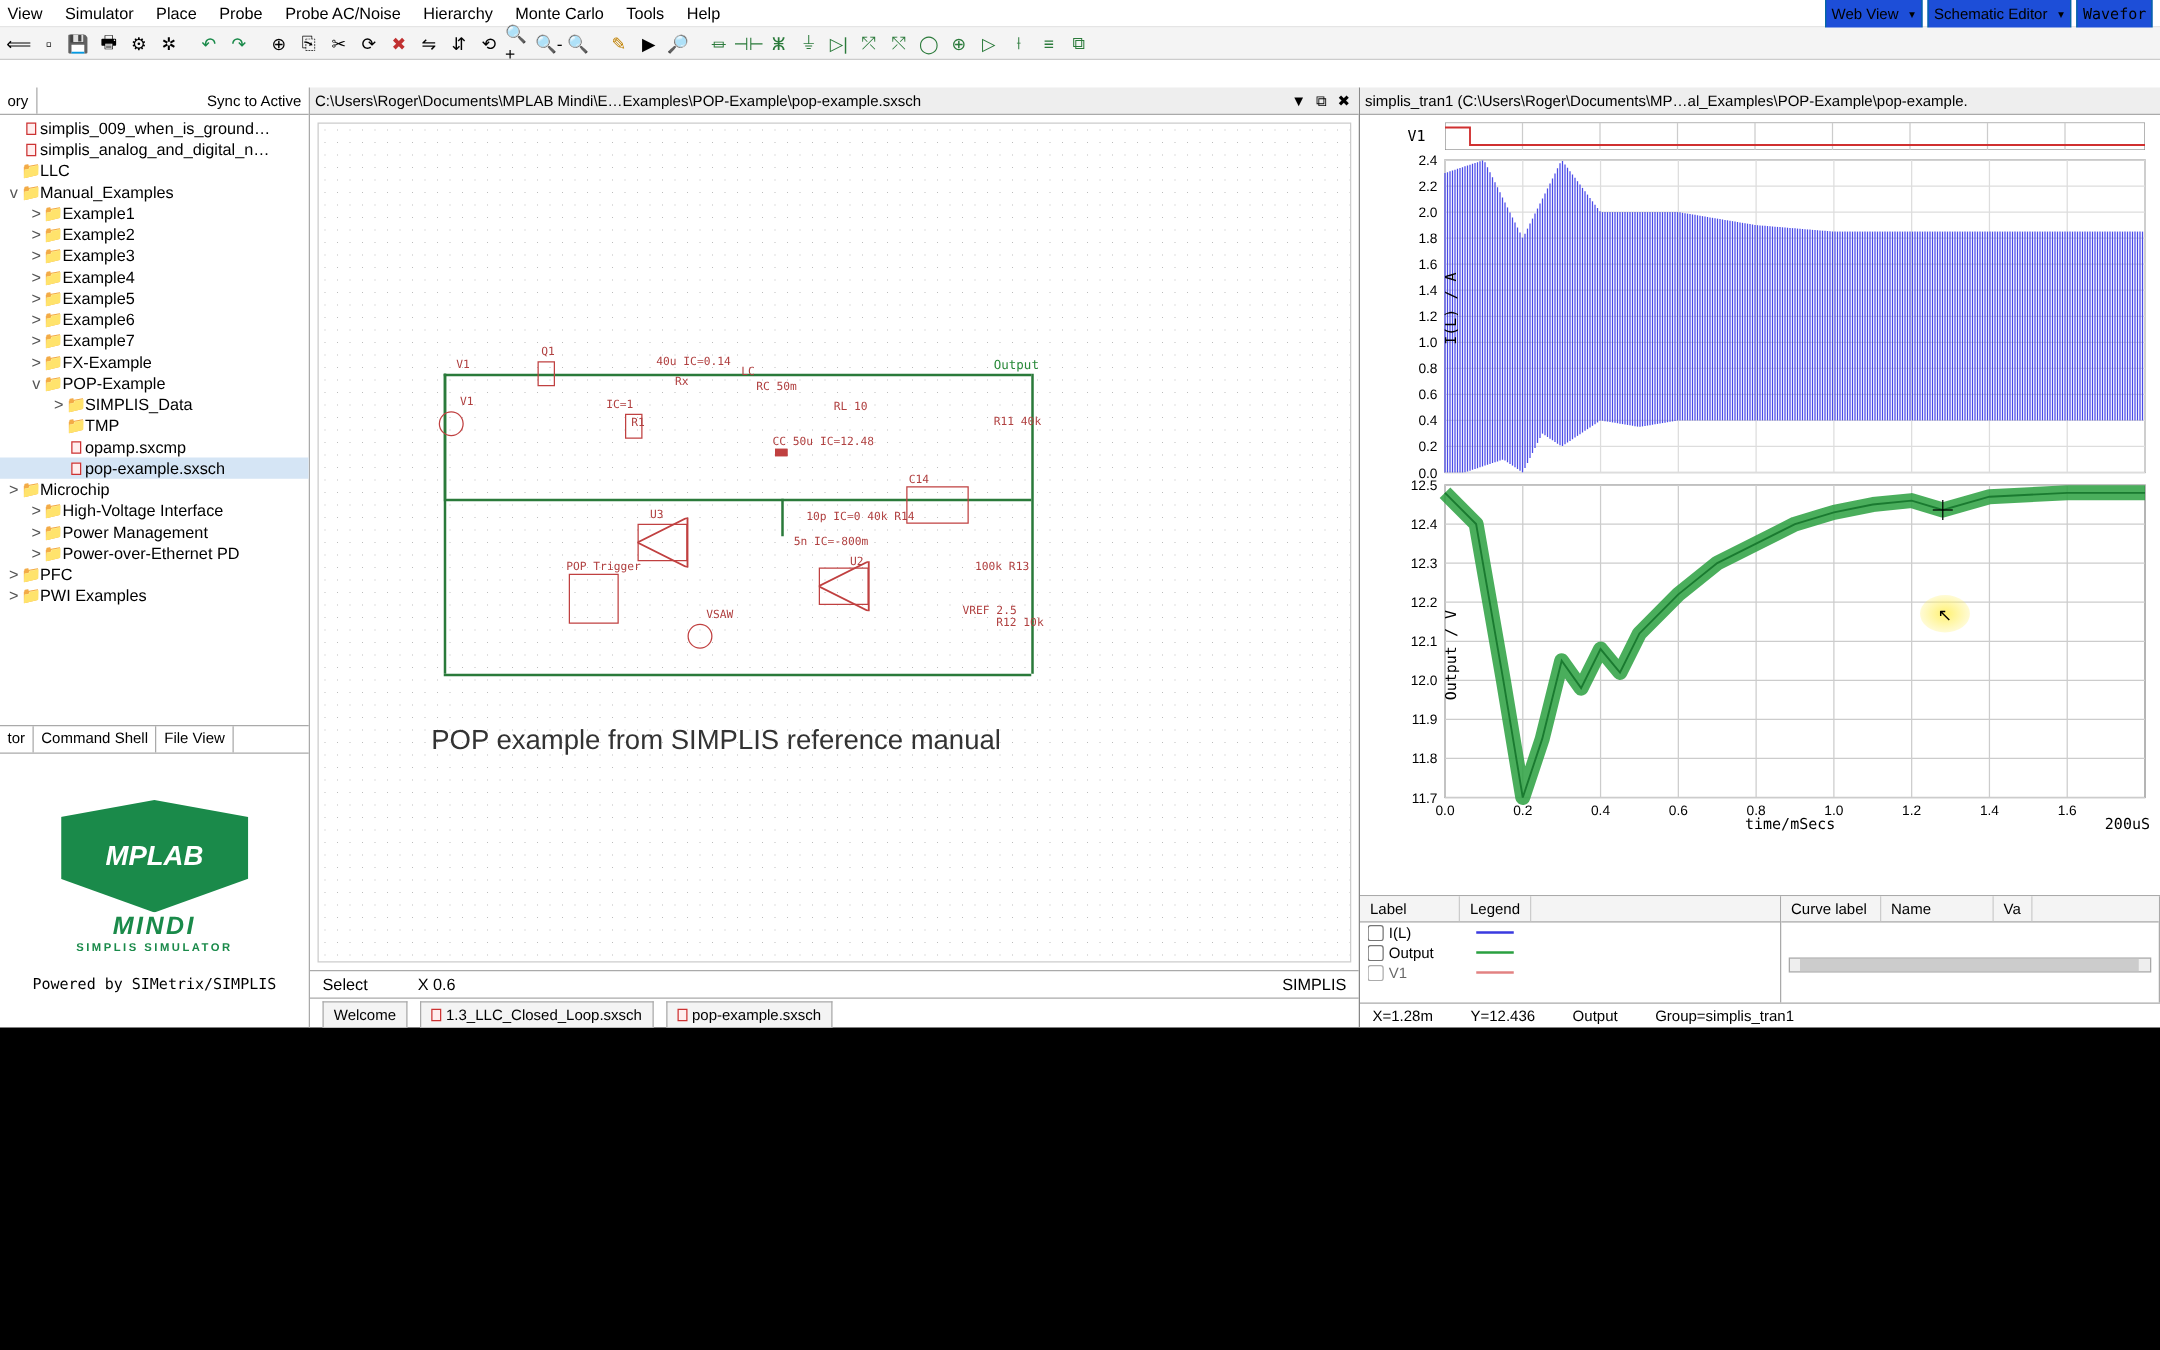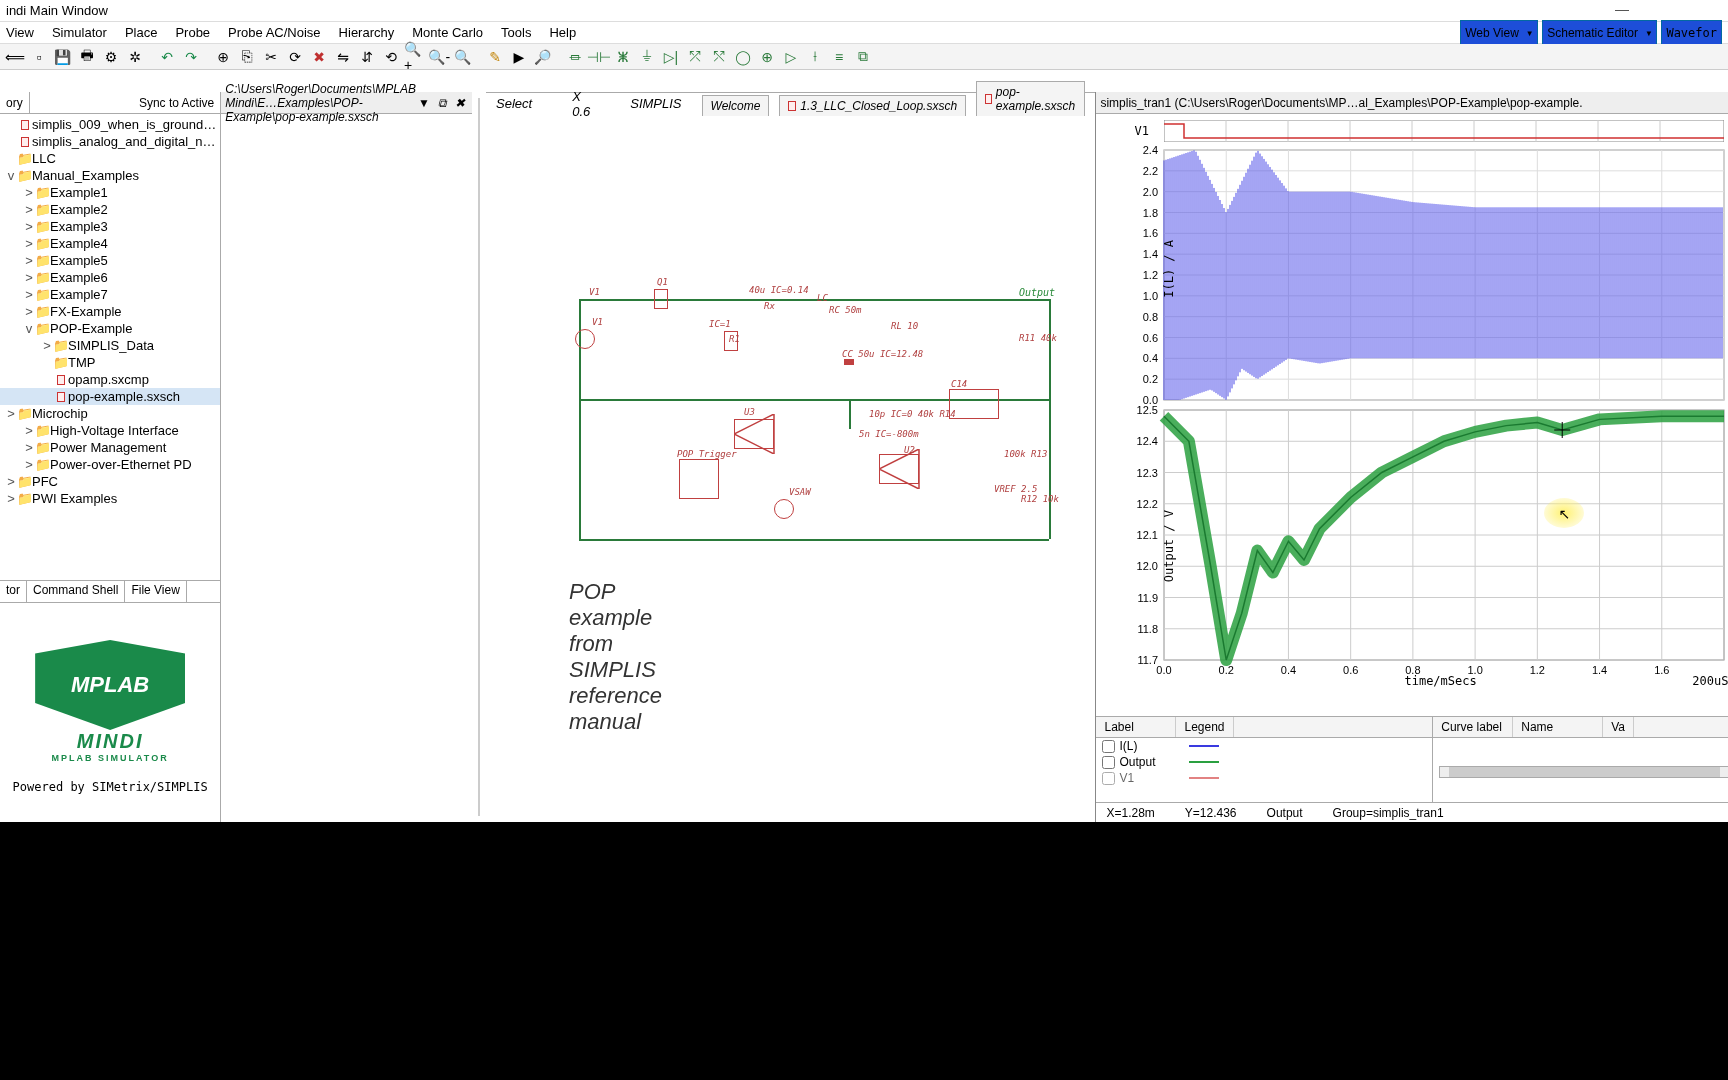--- a/index.html
+++ b/index.html
@@ -25,21 +25,21 @@
 .tw { display:inline-block; width:14px; text-align:center; color:#555; }
 .tic { width:14px; display:inline-flex; align-items:center; justify-content:center; }
 .folder { color:#f0a020; }
 .filei { width:8px; height:10px; border:1px solid #c33; background:#fee; }
 .side-tabs { height:22px; display:flex; border-top:1px solid #aaa; font-family:monospace; font-size:12px; }
 .side-tabs div { padding:2px 6px; border-right:1px solid #aaa; }
 .logo-area { height:220px; display:flex; flex-direction:column; align-items:center; justify-content:center; gap:8px; border-top:1px solid #aaa; }
 .logo-badge { width:160px; height:140px; display:flex; flex-direction:column; align-items:center; justify-content:center; color:#1a8a4a; font-weight:bold; }
 .logo-badge .shield { width:150px; height:90px; background:#1a8a4a; clip-path: polygon(50% 0,100% 15%,100% 70%,50% 100%,0 70%,0 15%); display:flex;align-items:center;justify-content:center;color:#fff;font-size:22px;font-style:italic; }
 .main { flex:1; display:flex; min-height:0; }
-.schematic { flex:1; display:flex; flex-direction:row; border-right:1px solid #888; min-width:0;font-style:italic; }
+.schematic { flex:1; display:flex; flex-direction:column; border-right:1px solid #888; min-width:0; }
 .pathbar { height:22px; display:flex; align-items:center; background:#eee; border-bottom:1px solid #aaa; font-family:monospace; font-size:12px; padding:0 4px; }
 .pathbar .ctl { margin-left:auto; display:flex; gap:2px; }
 .pathbar .ctl span { width:16px; text-align:center; cursor:pointer; }
 .canvas { flex:1; position:relative; background:#fff; background-image:radial-gradient(#bbb 0.6px, transparent 0.6px); background-size:10px 10px; margin:6px; border:1px solid #ccc; }
 .schematic-note { position:absolute; left:90px; top:480px; font-size:22px; color:#333; }
 .circuit { position:absolute; left:100px; top:190px; width:480px; height:260px; }
 .wire-box { position:absolute; border:1.5px solid #2a7a3a; }
 .comp-label { position:absolute; font-size:9px; color:#b04040; font-family:monospace; }
 .out-label { position:absolute; font-size:10px; color:#2a8a3a; font-family:monospace; }
 .red-comp { position:absolute; border:1.5px solid #c04040; }
@@ -62,26 +62,20 @@
 .leg-line { width:30px; height:2px; margin-left:10px; }
 .wave-status { height:20px; display:flex; align-items:center; gap:30px; padding:0 10px; font-family:monospace; font-size:12px; border-top:1px solid #aaa; }
 .scrollbar-thin { height:12px; background:#eee; border:1px solid #aaa; position:relative; margin:2px 6px; }
 .scrollbar-thumb { position:absolute; height:100%; background:#ccc; }
 </style>
 </head>
 <body>
 
 <div class="app">
 
-  <div class="titlebar">
-    <span class="title">indi Main Window</span>
-    <span class="winbtn">—</span>
-    <span class="winbtn"></span>
-    <span class="winbtn"></span>
-  </div>
 
   <div class="menubar">
     <span>View</span>
     <span>Simulator</span>
     <span>Place</span>
     <span>Probe</span>
     <span>Probe AC/Noise</span>
     <span>Hierarchy</span>
     <span>Monte Carlo</span>
     <span>Tools</span>
@@ -270,21 +264,21 @@
         <div>tor</div>
         <div>Command Shell</div>
         <div>File View</div>
       </div>
       <div class="logo-area">
         <div class="logo-badge">
           <div class="shield">
               <span>MPLAB</span>
             </div>
           <div style="font-size:20px;font-style:italic;letter-spacing:2px;">MINDI</div>
-          <div style="font-size:9px;letter-spacing:2px;">MPLAB SIMULATOR</div>
+          <div style="font-size:9px;letter-spacing:2px;">SIMPLIS SIMULATOR</div>
         </div>
         <div style="font-family:monospace;font-size:12px;">Powered by SIMetrix/SIMPLIS</div>
       </div>
     </div>
 
     <div class="main">
       <div class="schematic">
         <div class="pathbar">
           <span>C:\Users\Roger\Documents\MPLAB Mindi\E…Examples\POP-Example\pop-example.sxsch</span>
           <span class="ctl">

